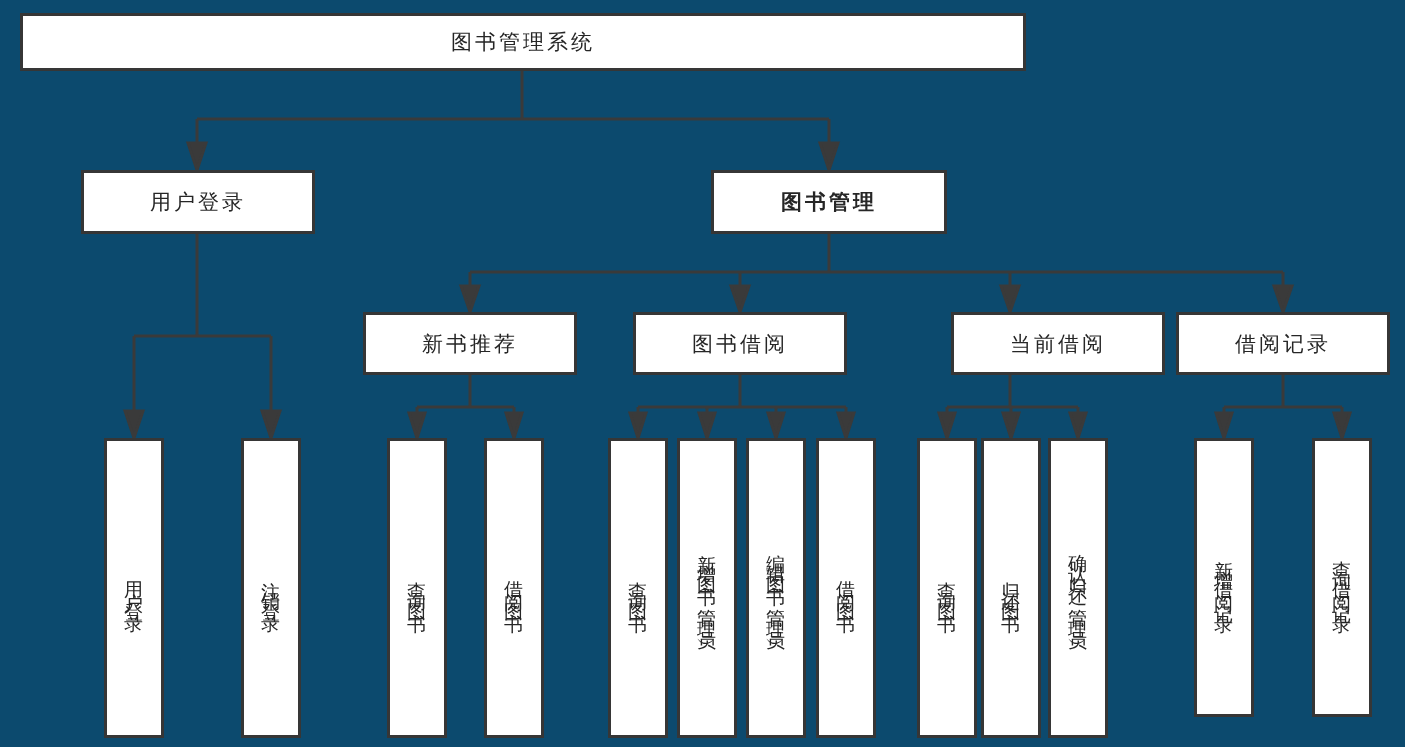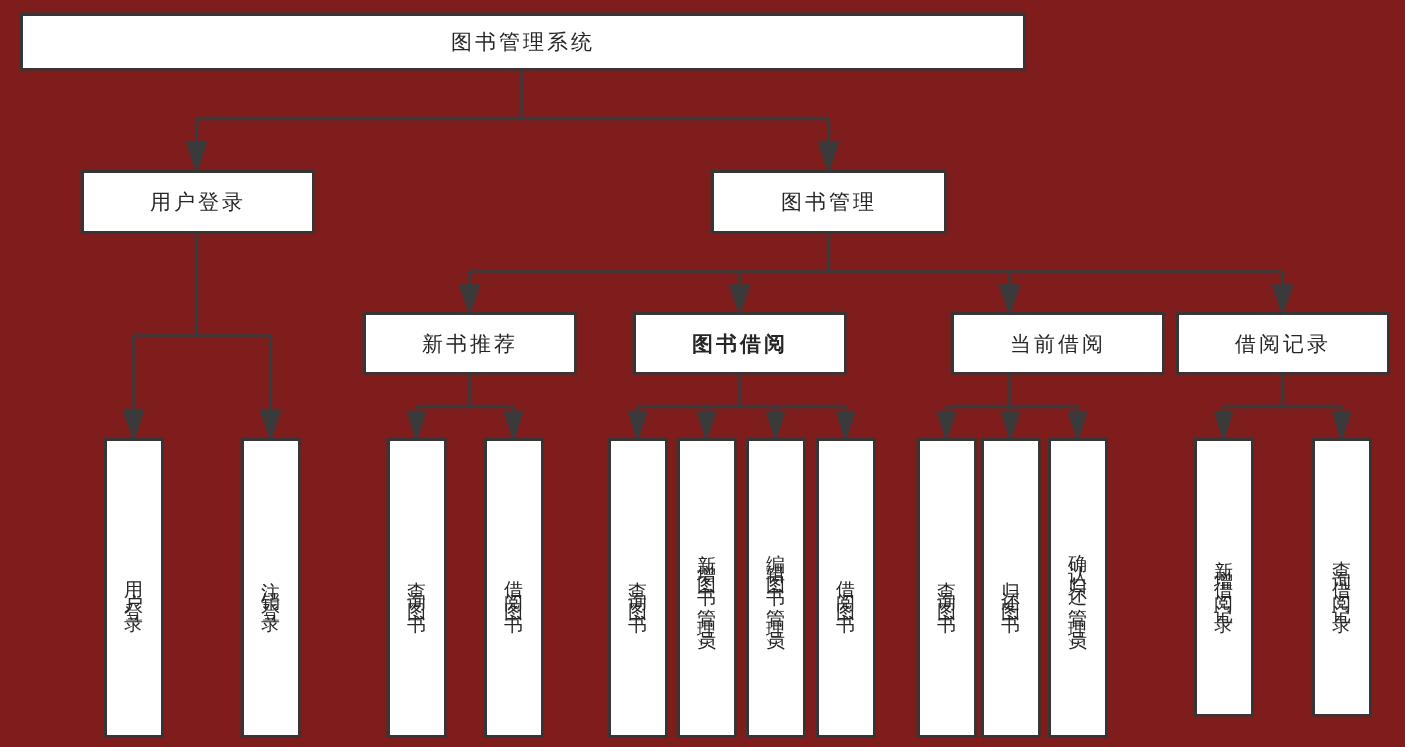--- a/index.html
+++ b/index.html
@@ -1,20 +1,20 @@
 <!DOCTYPE html>
 <html><head>
 <meta charset="utf-8">
 <style>
   html, body { margin: 0; padding: 0; background: #ffffff; }
   .stage {
     position: relative;
     width: 1405px;
     height: 747px;
-    background: #7f1d1d;
+    background: #0c4a6e;
     font-family: "Liberation Sans", sans-serif;
     overflow: hidden;
     text-align: center;
   }
   .edges {
     position: absolute;
     left: 0; top: 0;
     width: 1405px; height: 747px;
     pointer-events: none;
   }
@@ -106,24 +106,24 @@
     <g stroke="#3a3a3a" stroke-width="3" fill="#3a3a3a">
       <path fill="none" d="M1283 375 V407 M1224 407 H1342 M1224 407 V415 M1342 407 V415"></path>
       <polygon points="1216,413 1232,413 1224,438"></polygon>
       <polygon points="1334,413 1350,413 1342,438"></polygon>
     </g>
   </svg>
 
   <div class="box" style="left:20px; top:13px; width:1006px; height:58px;">图书管理系统</div>
 
   <div class="box" style="left:81px; top:170px; width:234px; height:64px;">用户登录</div>
-  <div class="box" style="left:711px; top:170px; width:236px; height:64px;">图书管理</div>
+  <div class="box" style="left:711px; top:170px; width:236px; height:64px;font-weight:bold;">图书管理</div>
 
   <div class="box" style="left:363px; top:312px; width:214px; height:63px;">新书推荐</div>
-  <div class="box" style="left:633px; top:312px; width:214px; height:63px;font-weight:bold;">图书借阅</div>
+  <div class="box" style="left:633px; top:312px; width:214px; height:63px;">图书借阅</div>
   <div class="box" style="left:903px; top:312px; width:214px; height:63px;margin-left:48px;">当前借阅</div>
   <div class="box" style="left:1176px; top:312px; width:214px; height:63px;">借阅记录</div>
 
   <div class="vbox" style="left:104px; top:438px; width:60px; height:300px;">用户登录</div>
   <div class="vbox" style="left:241px; top:438px; width:60px; height:300px;">注销登录</div>
 
   <div class="vbox" style="left:387px; top:438px; width:60px; height:300px;">查询图书</div>
   <div class="vbox" style="left:484px; top:438px; width:60px; height:300px;">借阅图书</div>
 
   <div class="vbox" style="left:608px; top:438px; width:60px; height:300px;">查询图书</div>

